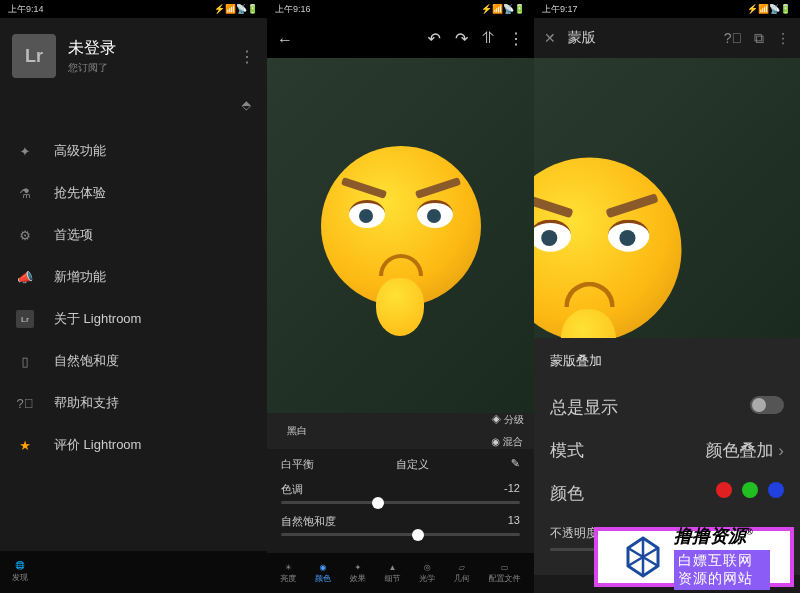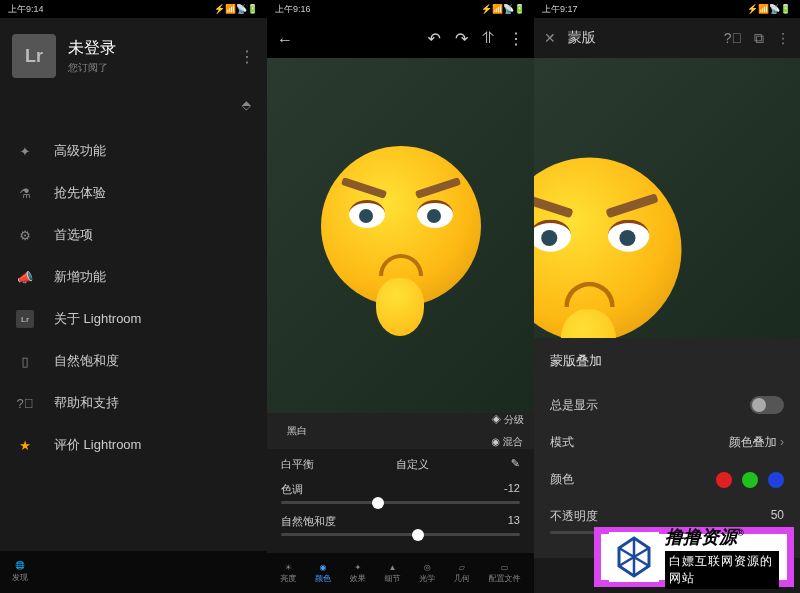--- a/index.html
+++ b/index.html
@@ -54,35 +54,35 @@
     .nav-item2 { display: flex; flex-direction: column; align-items: center; font-size: 8px; color: #888; gap: 1px; }
     .nav-item2.active { color: #4a9eff; }
     
     
     .header3 { height: 40px; display: flex; align-items: center; padding: 0 10px; color: #888; background: #1a1a1a; gap: 12px; font-size: 14px; }
     .header3-title { color: #ccc; flex: 1; }
     .preview3 { height: 280px; background: linear-gradient(135deg, #2a3a2f 0%, #1a2a1f 100%); display: flex; align-items: flex-end; justify-content: flex-start; overflow: hidden; padding-left: 0; }
     .emoji3 { transform: scale(1.15) translate(-30px, 20px); }
     .mask-panel { background: #262626; padding: 14px 16px; flex: 1; }
     .mask-title { font-size: 13px; color: #ddd; margin-bottom: 16px; }
-    .mask-row { display: flex; justify-content: space-between; align-items: flex-end; padding: 10px 0; font-size: 12px; color: #ccc; }
+    .mask-row { display: flex; justify-content: space-between; align-items: flex-start; padding: 10px 0; font-size: 17px; color: #ccc; }
     .toggle { width: 34px; height: 18px; background: #555; border-radius: 9px; position: relative; }
     .toggle-thumb { width: 14px; height: 14px; background: #aaa; border-radius: 50%; position: absolute; top: 2px; left: 2px; }
     .chevron { color: #888; }
     .color-dots { display: flex; gap: 10px; }
     .dot { width: 16px; height: 16px; border-radius: 50%; }
     .dot.r { background: #e02020; } .dot.g { background: #20c020; } .dot.b { background: #2040e0; }
     .opacity-row { padding: 10px 0; }
     .opacity-label { display: flex; justify-content: space-between; font-size: 12px; color: #ccc; margin-bottom: 6px; }
     
-    .watermark { position: absolute; bottom: 6px; right: 6px; width: 200px; height: 60px; background: #fff; display: flex; align-items: center; padding: 8px; z-index: 100; border: 7px solid #d946ef; }
+    .watermark { position: absolute; bottom: 6px; right: 6px; width: 200px; height: 60px; background: #fff; display: flex; align-items: center; padding: 20px; z-index: 100; border: 4px solid #d946ef; }
     .wm-logo { width: 50px; height: 50px; display: flex; align-items: center; justify-content: center; background: #fff; }
     .wm-text { flex: 1; padding-left: 6px; }
     .wm-main { font-size: 18px; font-weight: 900; font-style: italic; color: #000; }
-    .wm-sub { font-size: 12px; background: #000000; color: #fff; padding: 2px 4px; letter-spacing: 1px; margin-top: 2px; display: inline-block; }
+    .wm-sub { font-size: 14px; background: #8b5cf6; color: #fff; padding: 2px 4px; letter-spacing: 1px; margin-top: 2px; display: inline-block; }
     .wm-r { font-size: 9px; vertical-align: super; }
   </style>
 </head>
 <body>
 
 <div class="panel p1">
   <div class="status-bar">
     <span>上午9:14</span>
     <span class="status-icons">⚡📶📡🔋</span>
   </div>

